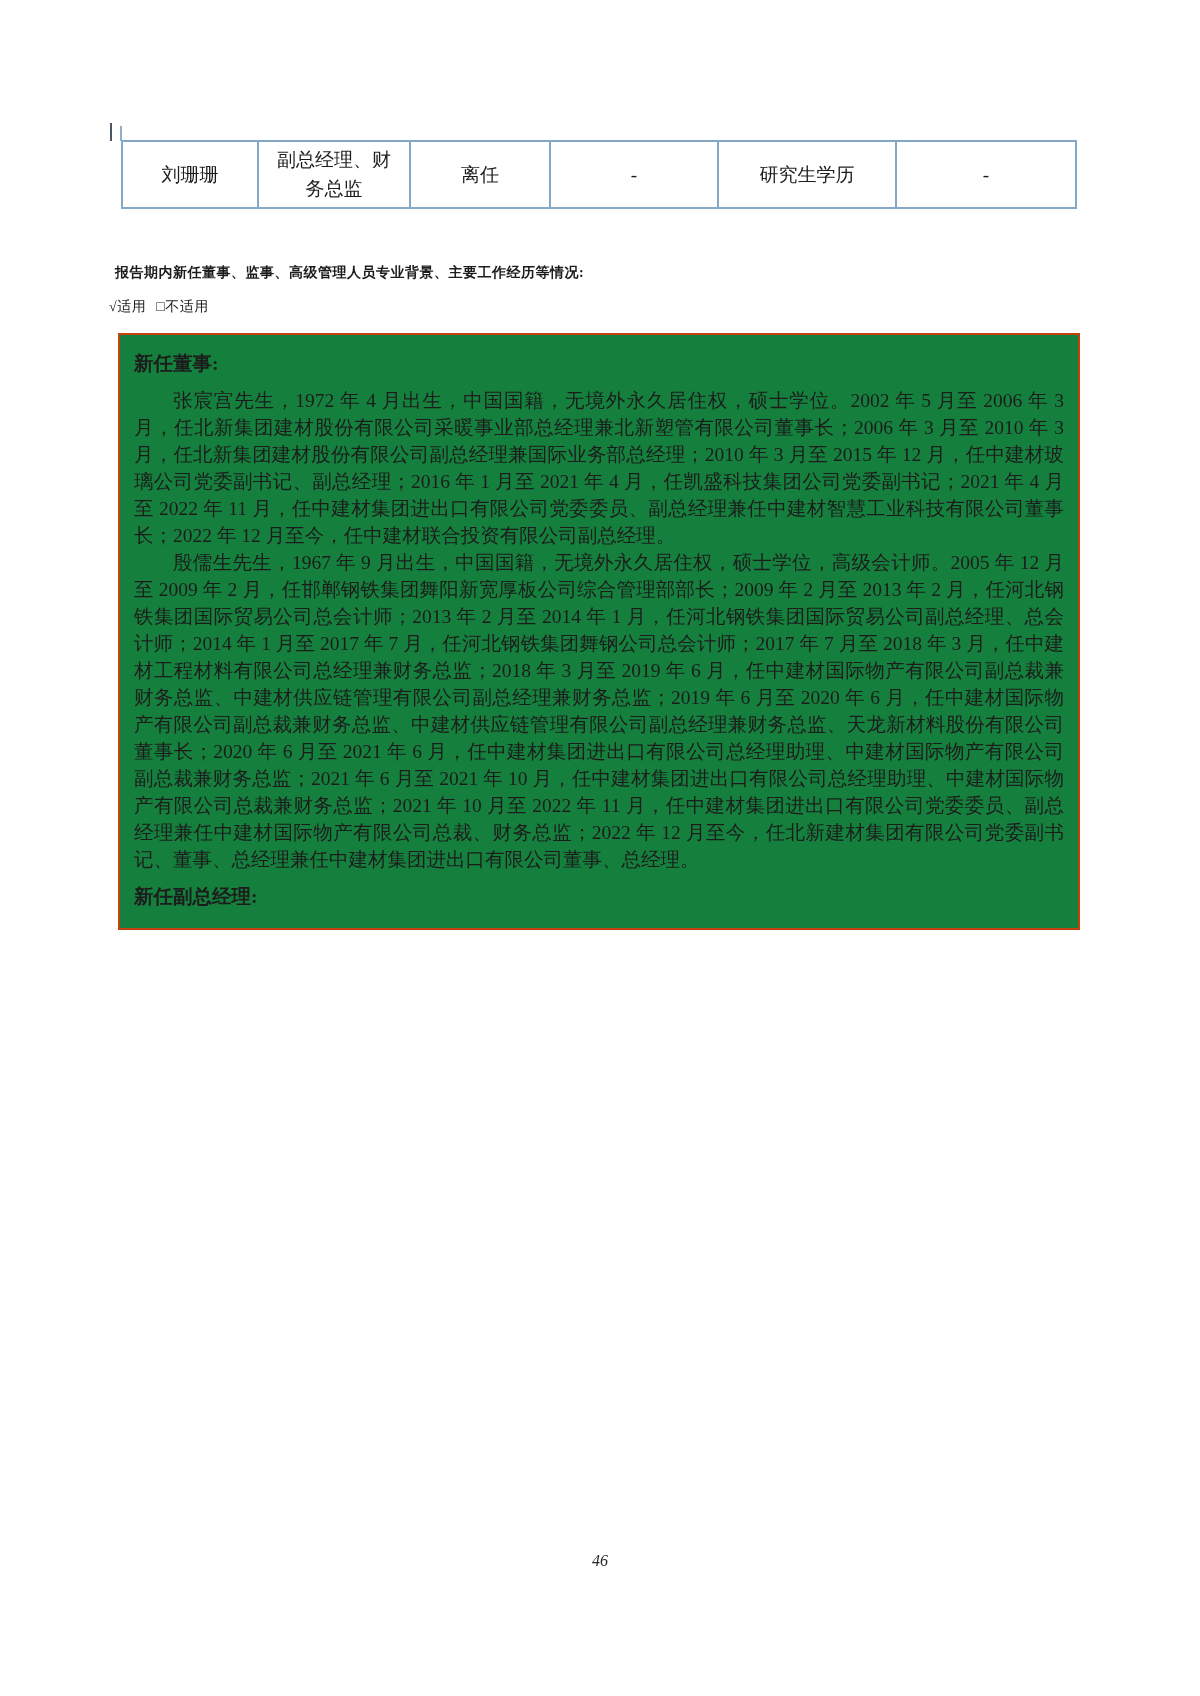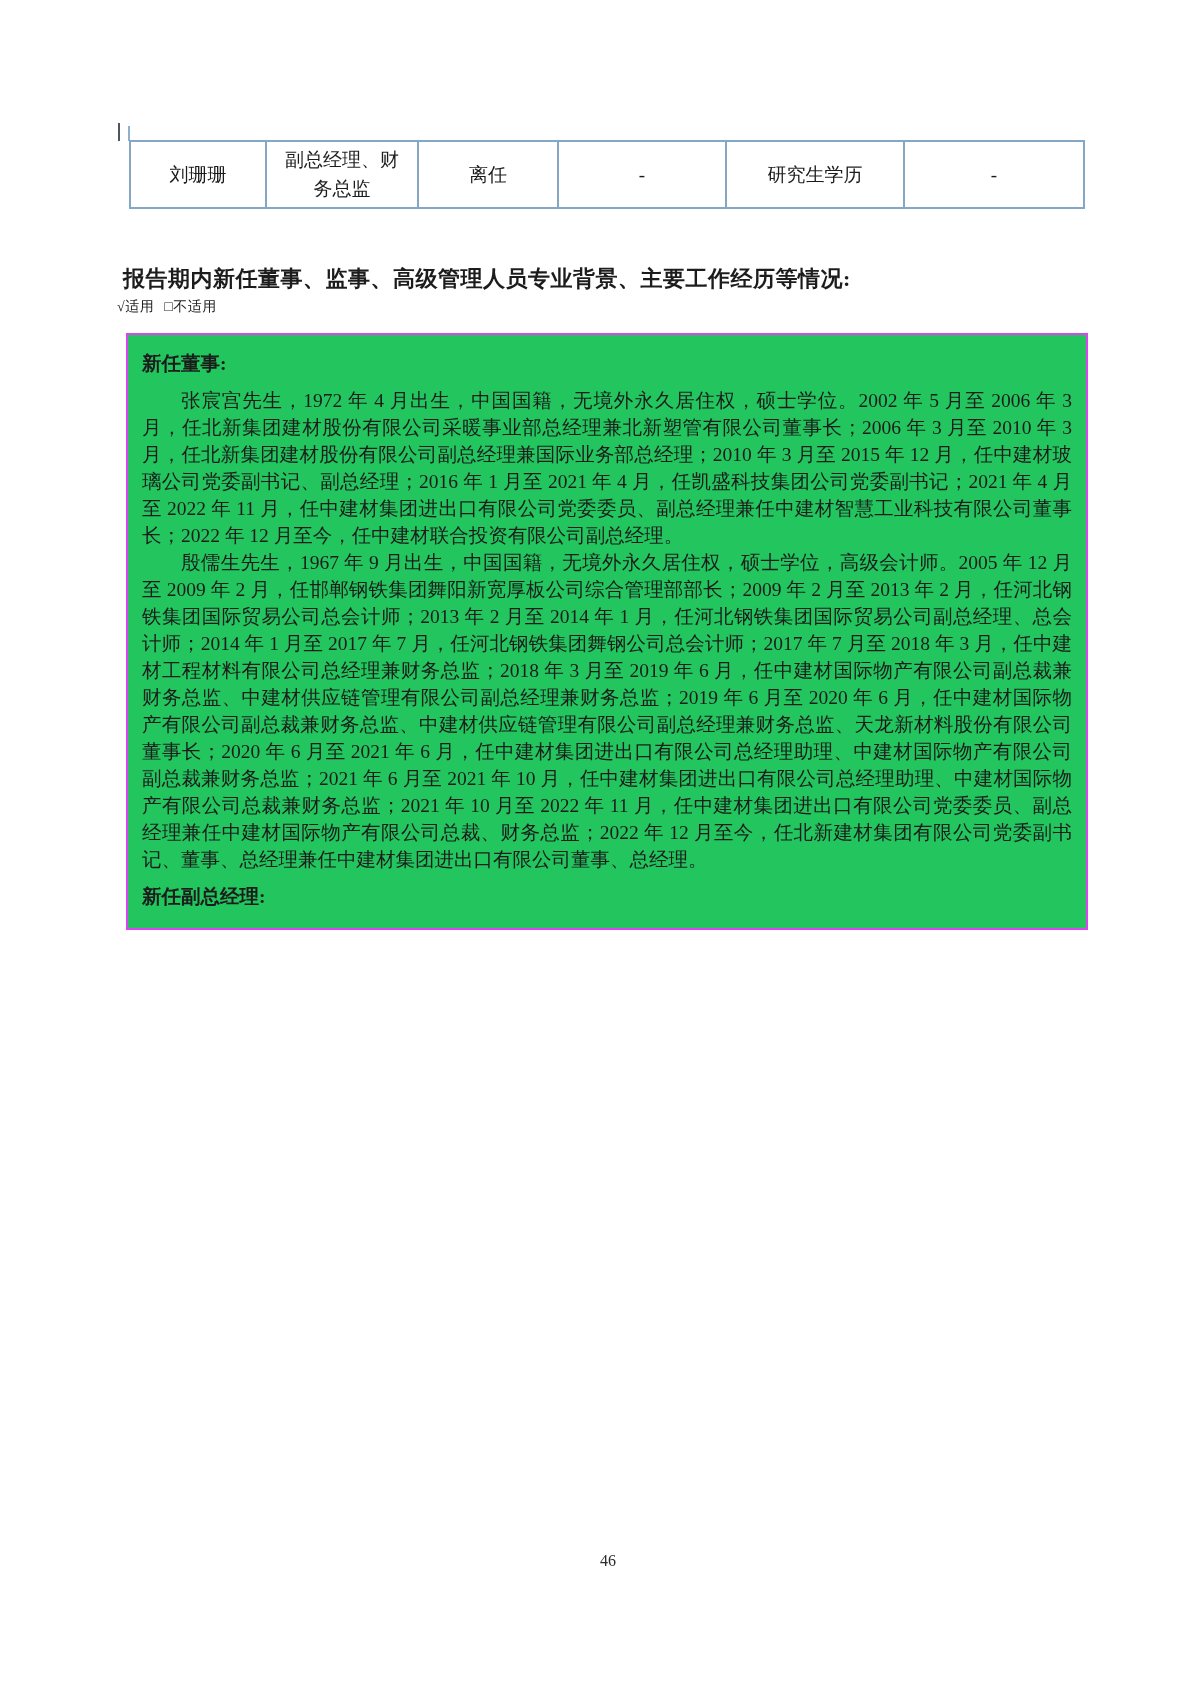--- a/index.html
+++ b/index.html
@@ -11,21 +11,20 @@
     width: 1200px;
     height: 1696px;
     position: relative;
     font-family: "Liberation Serif", "DejaVu Serif", serif;
     color: #1c1c1c;
     overflow: hidden;
   }
   .page {
     position: absolute;
     inset: 0;
-    margin-left: 8px;
   }
   
   .artifact-a {
     position: absolute;
     left: 110px; top: 123px;
     width: 2px; height: 18px;
     background: #4a5662;
   }
   .artifact-b {
     position: absolute;
@@ -46,38 +45,38 @@
     vertical-align: middle;
     font-size: 19px;
     line-height: 1.55;
     padding: 3px 16px;
     height: 46px;
   }
   .section-heading {
     position: absolute;
     left: 115px; top: 264px;
     width: 965px;
-    font-size: 22px;
+    font-size: 14px;
     font-weight: bold;
     letter-spacing: 0.5px;
   }
   .applicability {
     position: absolute;
     left: 109px; top: 298px;
     font-size: 14px;
     letter-spacing: 0.5px;
   }
   .applicability .gap { display: inline-block; width: 10px; }
   .content-box {
     position: absolute;
     left: 118px; top: 333px;
     width: 962px;
     box-sizing: border-box;
-    border: 2px solid #d946ef;
-    background: #22c55e;
+    border: 2px solid #c2410c;
+    background: #15803d;
     padding: 5px 14px 8px 14px;
   }
   .content-box .subheading {
     font-size: 19.5px;
     font-weight: bold;
     line-height: 47px;
   }
   .content-box .paragraph {
     font-size: 19.5px;
     line-height: 27px;
@@ -85,20 +84,21 @@
     text-indent: 2em;
     margin: 0;
   }
   .page-number {
     position: absolute;
     left: 0; top: 1552px;
     width: 1200px;
     text-align: center;
     font-size: 16px;
     color: #2a2a2a;
+    font-style: italic;
   }
 </style>
 </head>
 <body>
 
 <div class="page">
 
   <div class="artifact-a"></div>
   <div class="artifact-b"></div>
 

